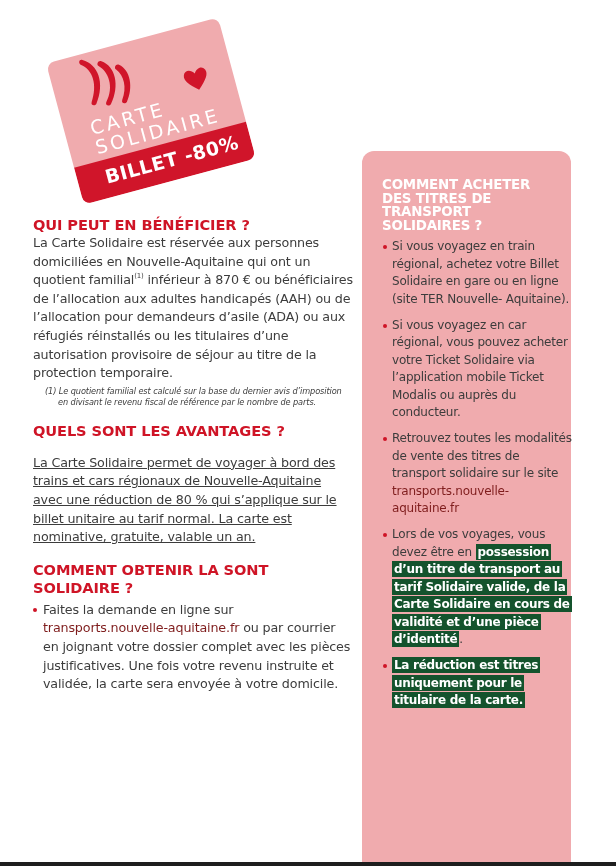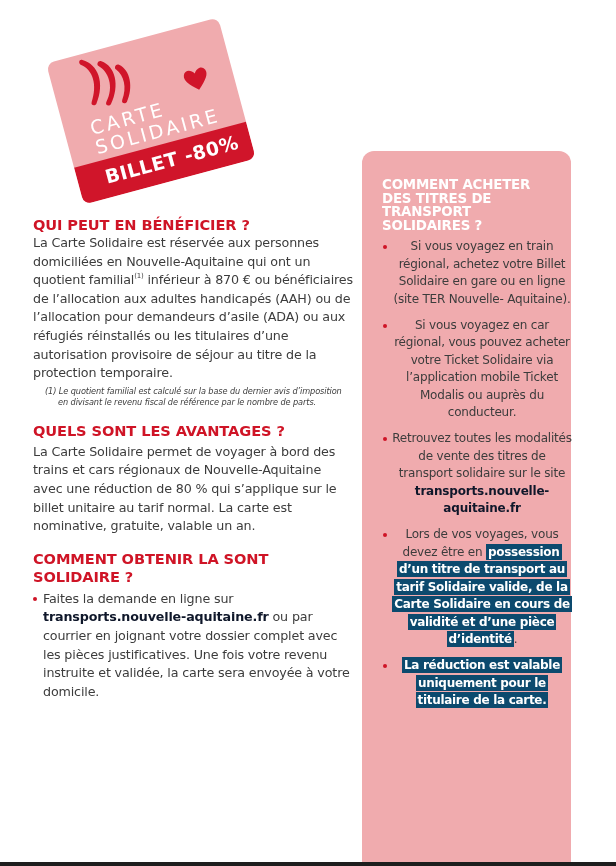--- a/index.html
+++ b/index.html
@@ -56,43 +56,43 @@
   ul.bullets { list-style: none; margin: 4px 0 0 0; padding: 0; }
   ul.bullets li {
     position: relative; padding-left: 10px;
     font-family: "DejaVu Sans", sans-serif; font-size: 12.7px; line-height: 18.6px;
     letter-spacing: -0.15px; margin-bottom: 7px;
   }
   ul.bullets li .dot {
     position: absolute; left: 0; top: 7px; width: 4px; height: 4px;
     border-radius: 50%; background: #cf1426;
   }
-  b.link { font-weight: bold; color: #0f172a; }
+  b.link { font-weight: normal; color: #7f1d1d; }
   
   .right-box {
     position: absolute; left: 362px; top: 151px; width: 209px; height: 711px;
     background: #f0abae; border-radius: 12px 12px 0 0;
   }
   .right-inner { position: absolute; left: 20px; top: 27px; width: 190px; }
   .h2-white {
     color: #ffffff; font-weight: bold; font-family: "DejaVu Sans", sans-serif;
     font-size: 13.4px; line-height: 13.6px; margin: 0; letter-spacing: -0.2px;
   }
   ul.rbullets { list-style: none; margin: 6px 0 0 0; padding: 0; }
   ul.rbullets li {
     position: relative; padding-left: 10px;
     font-family: "DejaVu Sans", sans-serif; font-size: 12px; line-height: 17.4px;
-    letter-spacing: -0.2px; margin-bottom: 9px; color: #3c3c3c; text-align: center;
+    letter-spacing: -0.2px; margin-bottom: 9px; color: #3c3c3c;
   }
   ul.rbullets li .dot {
     position: absolute; left: 1px; top: 7px; width: 4px; height: 4px;
     border-radius: 50%; background: #cf1426;
   }
   .hl {
-    background: #0c4a6e; color: #ffffff; font-weight: bold;
+    background: #14532d; color: #ffffff; font-weight: bold;
     padding: 1px 2px; box-decoration-break: clone; -webkit-box-decoration-break: clone;
     letter-spacing: -0.3px;
   }
   .bottom-bar {
     position: absolute; left: 0; right: 0; bottom: 0; height: 4px; background: #1e1e1e;
   }
 </style>
 </head>
 <body>
 
@@ -117,21 +117,21 @@
 <div class="left-col">
 
   <section>
     <h2 class="h2">QUI PEUT EN BÉNÉFICIER ?</h2>
     <p class="body-text"><span>La Carte Solidaire est réservée aux personnes domiciliées en Nouvelle-Aquitaine qui ont un quotient familial</span><sup>(1)</sup><span> inférieur à 870 € ou bénéficiaires de l’allocation aux adultes handicapés (AAH) ou de l’allocation pour demandeurs d’asile (ADA) ou aux réfugiés réinstallés ou les titulaires d’une autorisation provisoire de séjour au titre de la protection temporaire.</span></p>
     <p class="footnote">(1) Le quotient familial est calculé sur la base du dernier avis d’imposition en divisant le revenu fiscal de référence par le nombre de parts.</p>
   </section>
 
   <section class="sec2">
     <h2 class="h2">QUELS SONT LES AVANTAGES ?</h2>
-    <p class="body-text" style="margin-top:3px;">La Carte Solidaire permet de voyager à bord des trains et cars régionaux de Nouvelle-Aquitaine avec une réduction de 80 % qui s’applique sur le billet unitaire au tarif normal. La carte est nominative, gratuite, valable un an.</p>
+    <p class="body-text" style="margin-top:14px;text-decoration:underline;">La Carte Solidaire permet de voyager à bord des trains et cars régionaux de Nouvelle-Aquitaine avec une réduction de 80 % qui s’applique sur le billet unitaire au tarif normal. La carte est nominative, gratuite, valable un an.</p>
   </section>
 
   <section class="sec3">
     <h2 class="h2" style="width:270px;">COMMENT OBTENIR LA SONT SOLIDAIRE ?</h2>
     <ul class="bullets">
       <li>
         <span class="dot"></span>
         <span>Faites la demande en ligne sur </span><b class="link">transports.nouvelle-aquitaine.fr</b><span> ou par courrier en joignant votre dossier complet avec les pièces justificatives. Une fois votre revenu instruite et validée, la carte sera envoyée à votre domicile.</span>
       </li>
     </ul>
@@ -153,19 +153,19 @@
       <li>
         <span class="dot"></span>
         <span>Retrouvez toutes les modalités de vente des titres de transport solidaire sur le site </span><b class="link">transports.nouvelle-aquitaine.fr</b>
       </li>
       <li>
         <span class="dot"></span>
         <span>Lors de vos voyages, vous devez être en </span><span class="hl">possession d’un titre de transport au tarif Solidaire valide, de la Carte Solidaire en cours de validité et d’une pièce d’identité</span><span>.</span>
       </li>
       <li>
         <span class="dot"></span>
-        <span class="hl">La réduction est valable uniquement pour le titulaire de la carte.</span>
+        <span class="hl">La réduction est titres uniquement pour le titulaire de la carte.</span>
       </li>
     </ul>
   </div>
 </div>
 
 <div class="bottom-bar"></div>
 
 </body></html>

